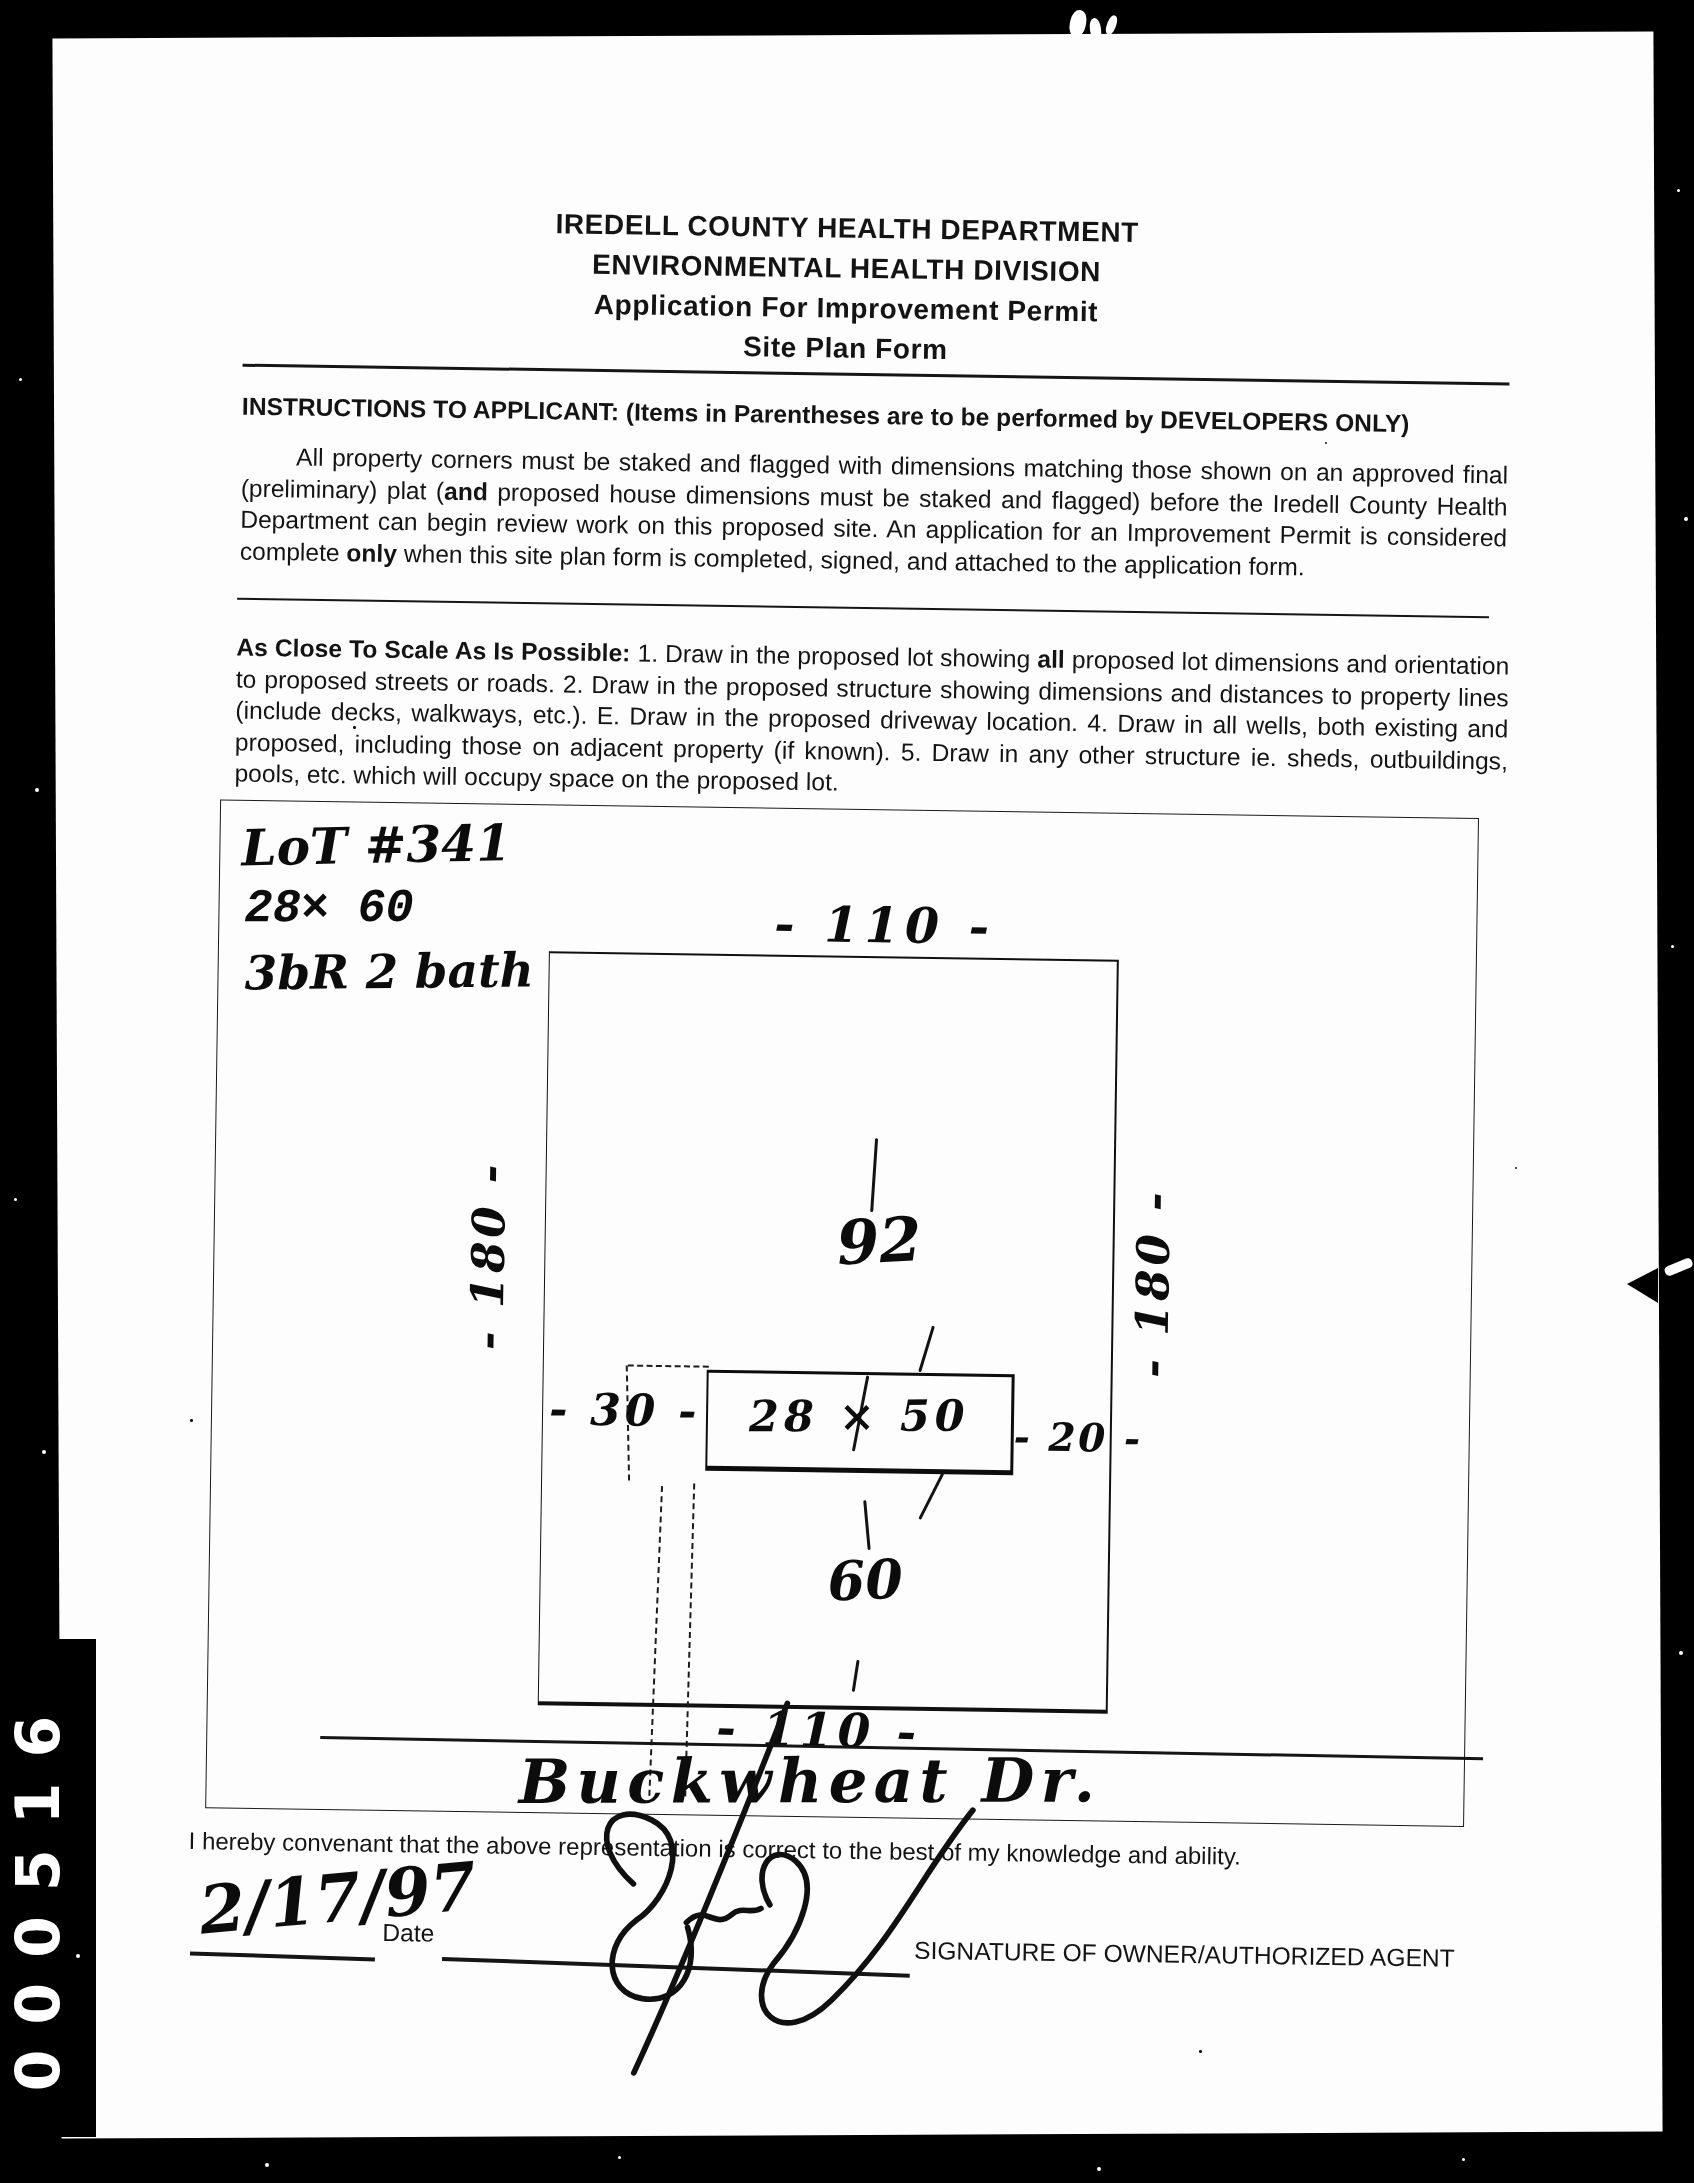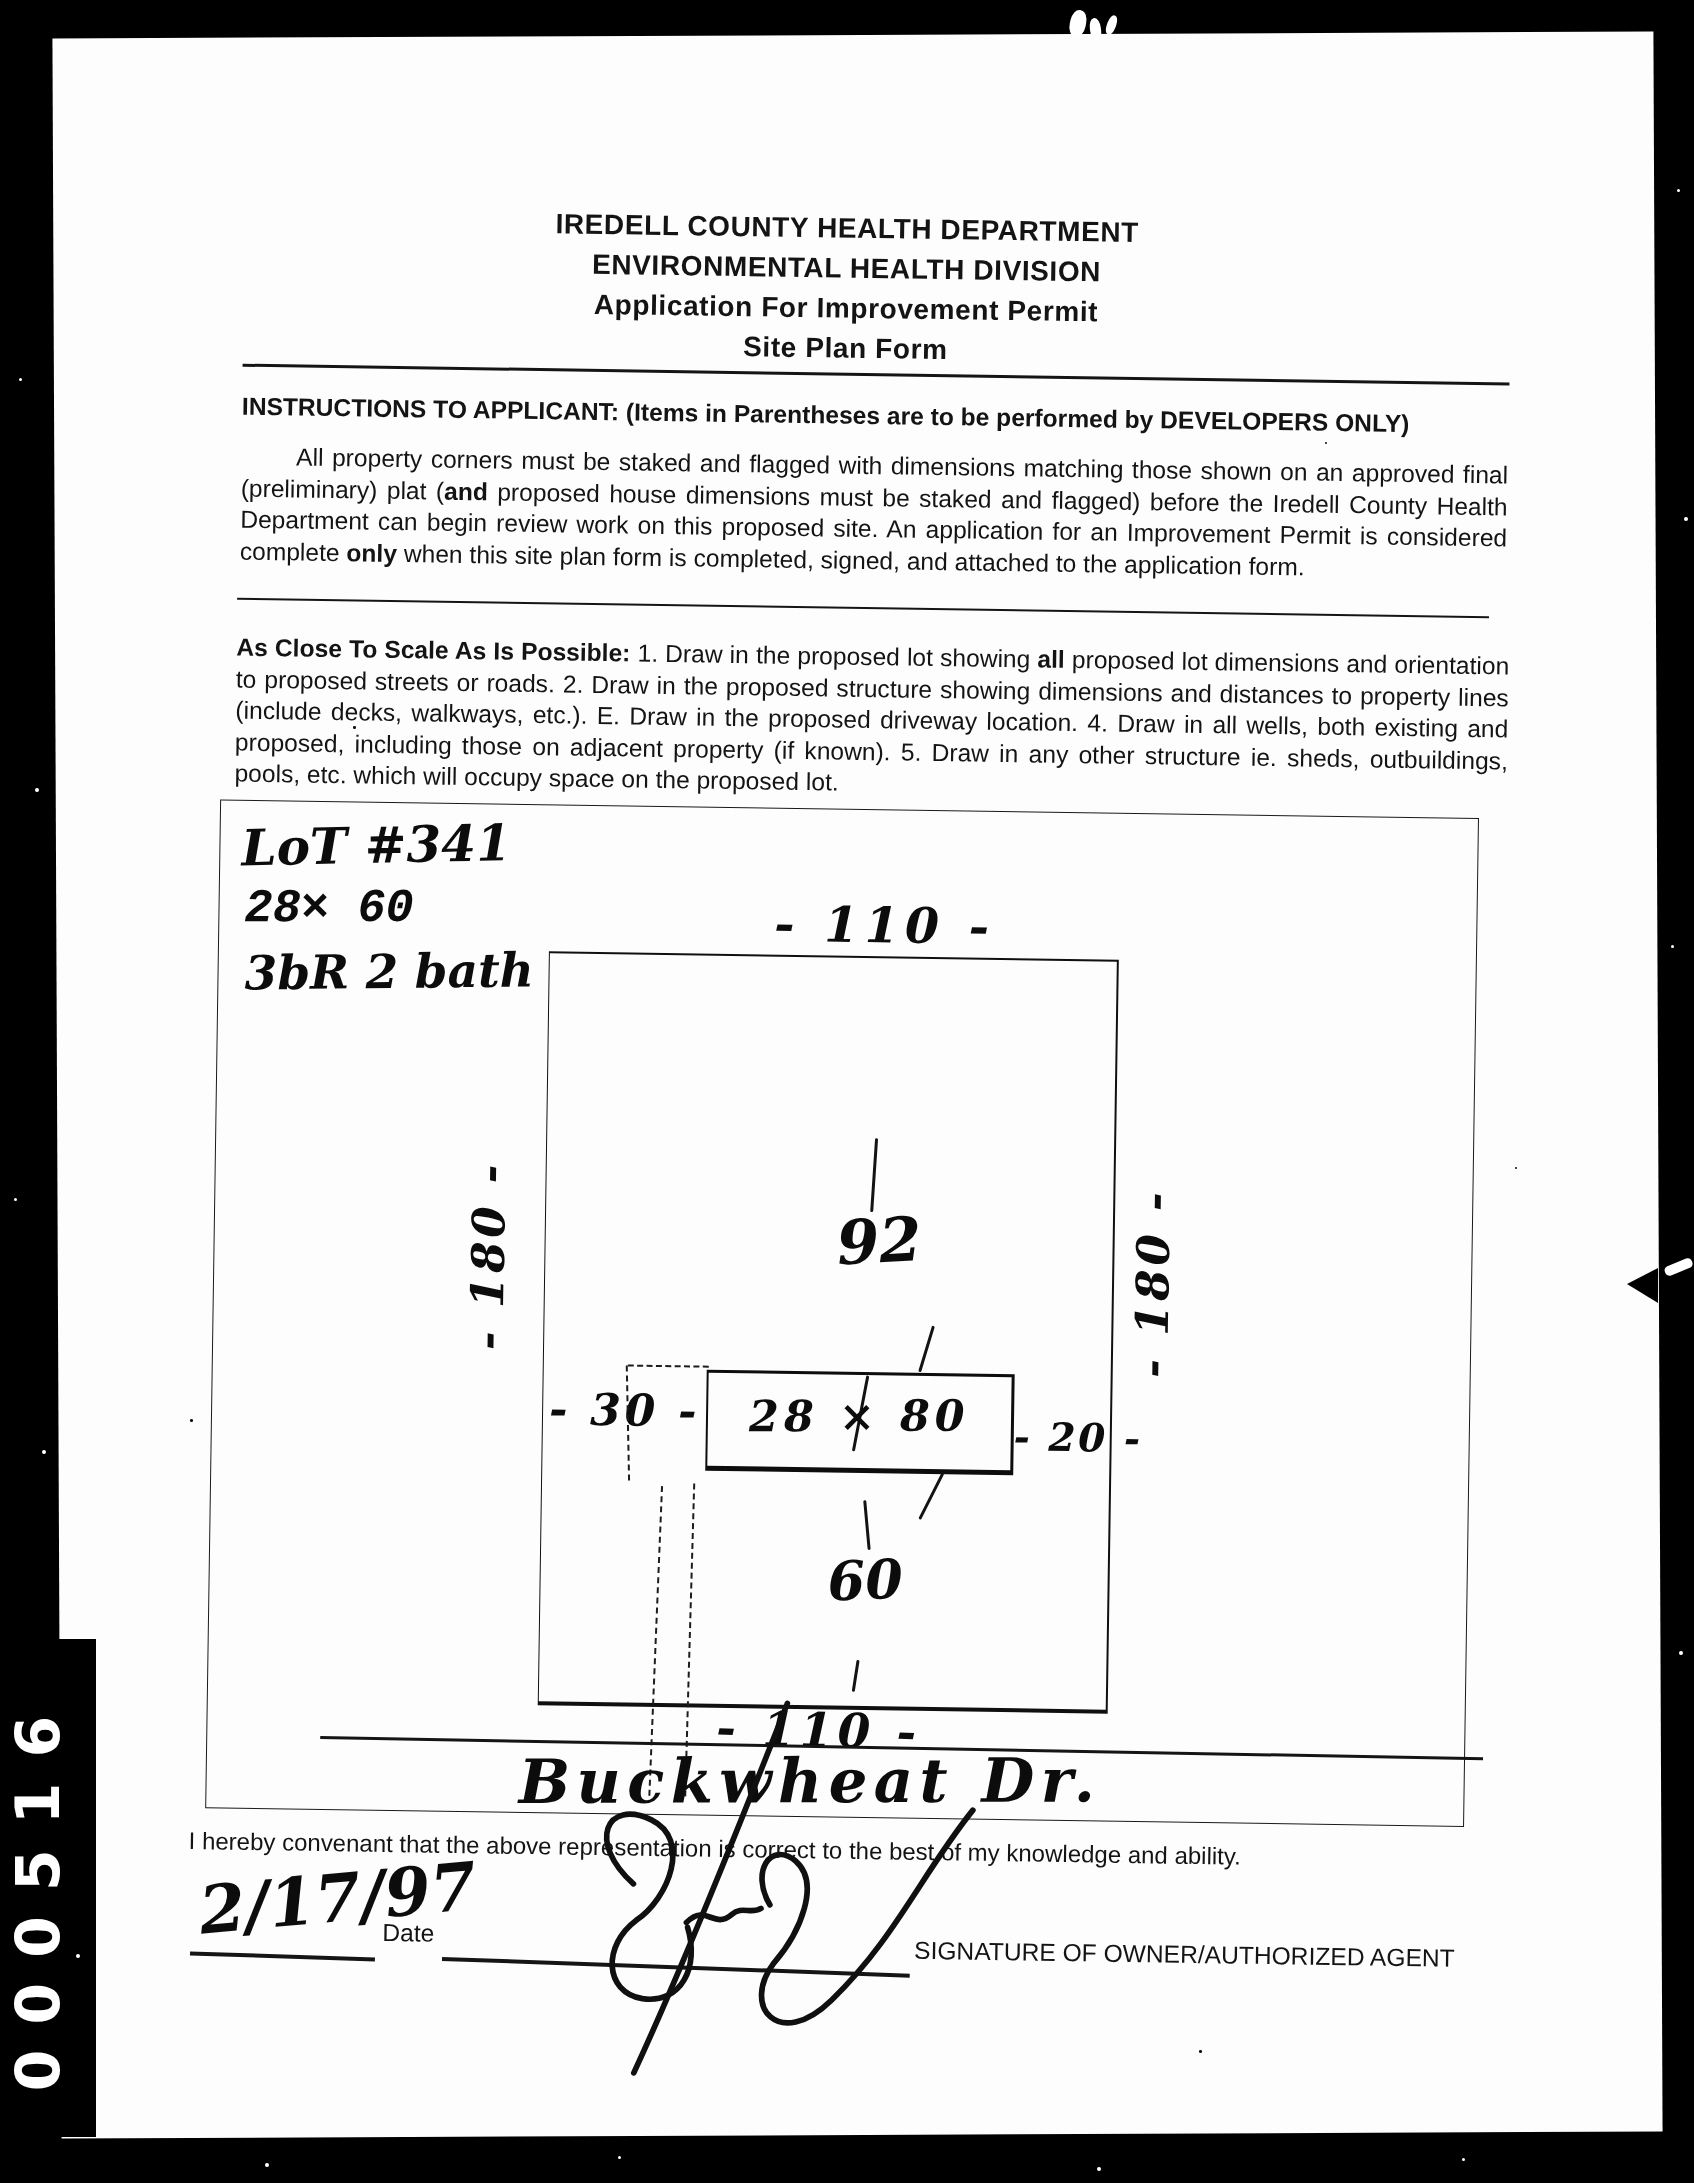--- a/index.html
+++ b/index.html
@@ -62,21 +62,21 @@
 
     <div class="abs hand" style="left:785px;top:887px;font-size:49px;letter-spacing:6.3px;">- 110 -</div>
     <div class="abs hand" style="left:422px;top:1238px;width:164px;text-align:center;font-size:45px;transform:rotate(-90deg);letter-spacing:3.8px;">- 180 -</div>
     <div class="abs hand" style="left:1087px;top:1256px;width:164px;text-align:center;font-size:45px;transform:rotate(-90deg);letter-spacing:3.8px;">- 180 -</div>
 
     <div class="abs tick" style="left:887px;top:1129px;height:74px;transform:rotate(3deg);"></div>
     <div class="abs hand" style="left:852px;top:1196px;font-size:61px;transform:rotate(-4deg);">92</div>
     <div class="abs tick" style="left:877px;top:1366px;height:77px;transform:rotate(10deg);"></div>
 
     <div class="abs house" style="left:724px;top:1363px;width:303px;height:93px;">
-      <span class="hand" style="font-size:43px;display:inline-block;margin-top:16.4px;transform:rotate(-1deg);letter-spacing:5px;">28 × 80</span>
+      <span class="hand" style="font-size:43px;display:inline-block;margin-top:16.4px;transform:rotate(-1deg);letter-spacing:5px;">28 × 50</span>
     </div>
     <div class="abs tick" style="left:942px;top:1315px;height:48px;transform:rotate(16deg);"></div>
     <div class="abs tick" style="left:949px;top:1460px;height:52px;transform:rotate(26deg);"></div>
 
     <div class="abs hand" style="left:567px;top:1379px;font-size:44px;letter-spacing:3.8px;">- 30 -</div>
     <div class="abs hand" style="left:1032px;top:1402px;font-size:39px;letter-spacing:2.5px;">- 20 -</div>
 
     <div class="abs dashedh" style="left:645px;top:1359px;width:81px;height:0;"></div>
     <div class="abs dashedv" style="left:645px;top:1360px;height:115px;transform:rotate(-2deg);"></div>
     <div class="abs dashedv" style="left:676px;top:1480px;height:310px;transform:rotate(1.5deg);"></div>

